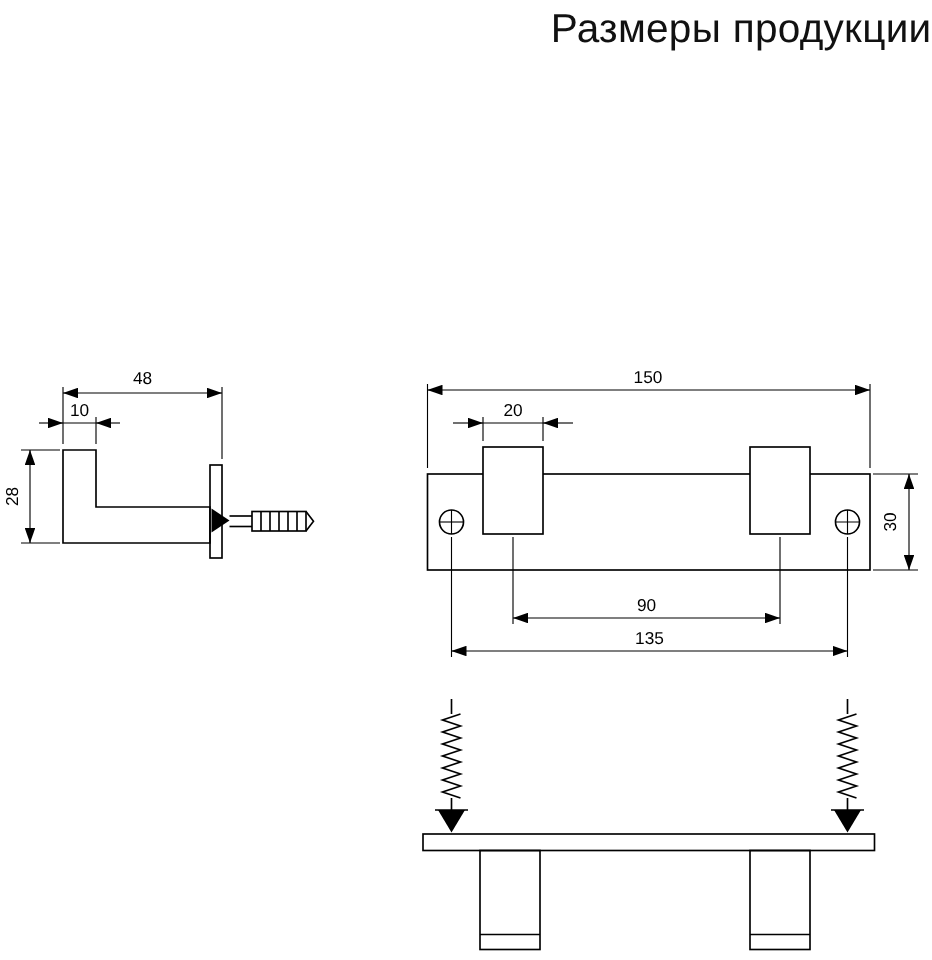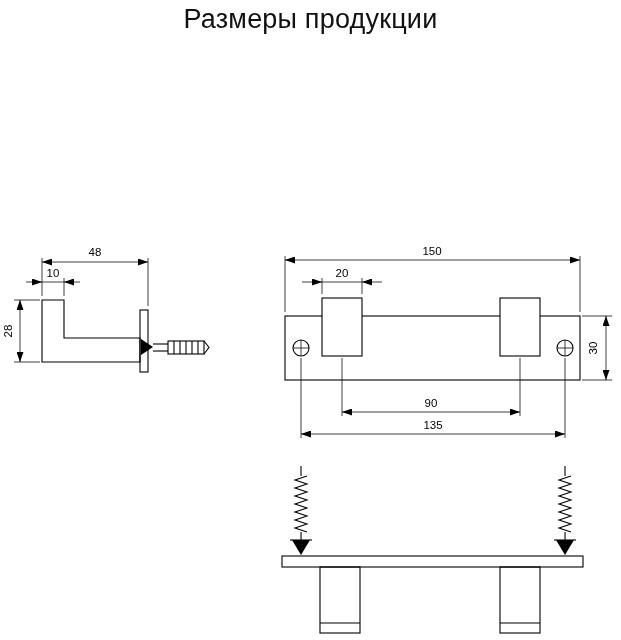--- a/index.html
+++ b/index.html
@@ -3,21 +3,21 @@
 <meta charset="utf-8">
 <style>
   html,body{margin:0;padding:0;}
   body{
     width:621px;height:640px;background:#ffffff;position:relative;overflow:hidden;
     font-family:"Liberation Sans", sans-serif;
   }
   .page{position:absolute;inset:0;}
   h1.title{
     position:absolute;top:0;left:0;right:0;margin:0;padding-top:4px;
-    text-align:center;font-size:27px;font-weight:500;color:#111111;
+    text-align:right;font-size:27px;font-weight:500;color:#111111;
     font-family:"Liberation Sans", sans-serif;letter-spacing:0.2px;
   }
   svg{position:absolute;top:0;left:0;}
   .outline{fill:none;stroke:#000;stroke-width:1.1;}
   .outline-white{fill:#fff;stroke:#000;stroke-width:1.1;}
   .thin{fill:none;stroke:#000;stroke-width:0.75;}
   .solid{fill:#000;stroke:none;}
   text.dim{
     font-family:"Liberation Sans", sans-serif;font-size:11.5px;fill:#000;
   }

